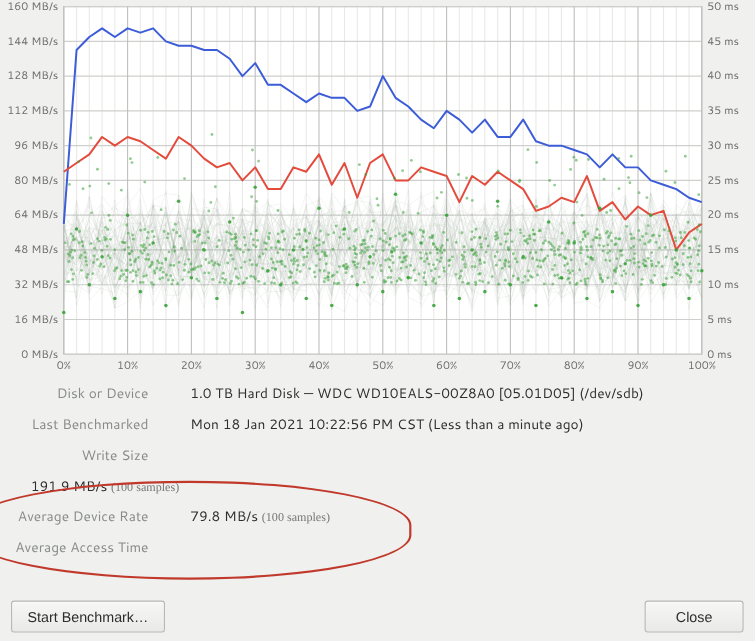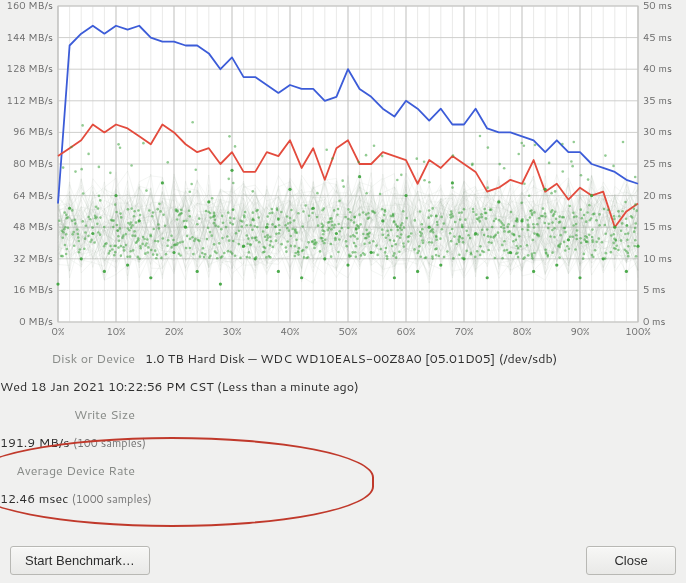--- a/index.html
+++ b/index.html
@@ -43,24 +43,26 @@
   .info-label {
     width: 135px;
     text-align: right;
     color: #888b88;
     padding-right: 10px;
     font-size: 12.5px;
   }
   .info-value {
     color: #2e2e2e;
     font-size: 12.5px;
+    margin-left: 28px;
   }
   .info-value .sub {
     color: #777;
     font-size: 11px;
+    font-family: Liberation Serif, serif;
   }
   .button-bar {
     position: absolute;
     left: 0;
     bottom: 0;
     width: 686px;
     height: 44px;
     display: flex;
     justify-content: space-between;
     align-items: center;
@@ -1210,39 +1212,41 @@
         <circle cx="632" cy="246.16" r="1.6" fill="#3aa23a" fill-opacity="0.9"></circle>
       </svg>
   </div>
 
   <div class="info-grid">
     <div class="info-row">
       <div class="info-label">Disk or Device</div>
       <div class="info-value">1.0 TB Hard Disk — WDC WD10EALS-00Z8A0 [05.01D05] (/dev/sdb)</div>
     </div>
     <div class="info-row">
-      <div class="info-value">Wed 18 Jan 2021 10:22:56 PM CST (Less than a minute ago)</div>
+      <div class="info-label">Last Benchmarked</div>
+      <div class="info-value">Mon 18 Jan 2021 10:22:56 PM CST (Less than a minute ago)</div>
     </div>
     <div class="info-row">
       <div class="info-label">Write Size</div>
     </div>
     <div class="info-row">
       <div class="info-value">
         <span>191.9 MB/s</span>
         <span class="sub">(100 samples)</span>
       </div>
     </div>
     <div class="info-row">
       <div class="info-label">Average Device Rate</div>
+      <div class="info-value">
+        <span>79.8 MB/s</span>
+        <span class="sub">(100 samples)</span>
+      </div>
     </div>
     <div class="info-row">
-      <div class="info-value">
-        <span>12.46 msec</span>
-        <span class="sub">(1000 samples)</span>
-      </div>
+      <div class="info-label">Average Access Time</div>
     </div>
   </div>
 
   <div class="callout" style="left:-30px; top:437px; width:400px; height:86px;"></div>
 
   <div class="button-bar">
     <button class="gtk">Start Benchmark…</button>
     <button class="gtk" style="min-width:90px;">Close</button>
   </div>
 

